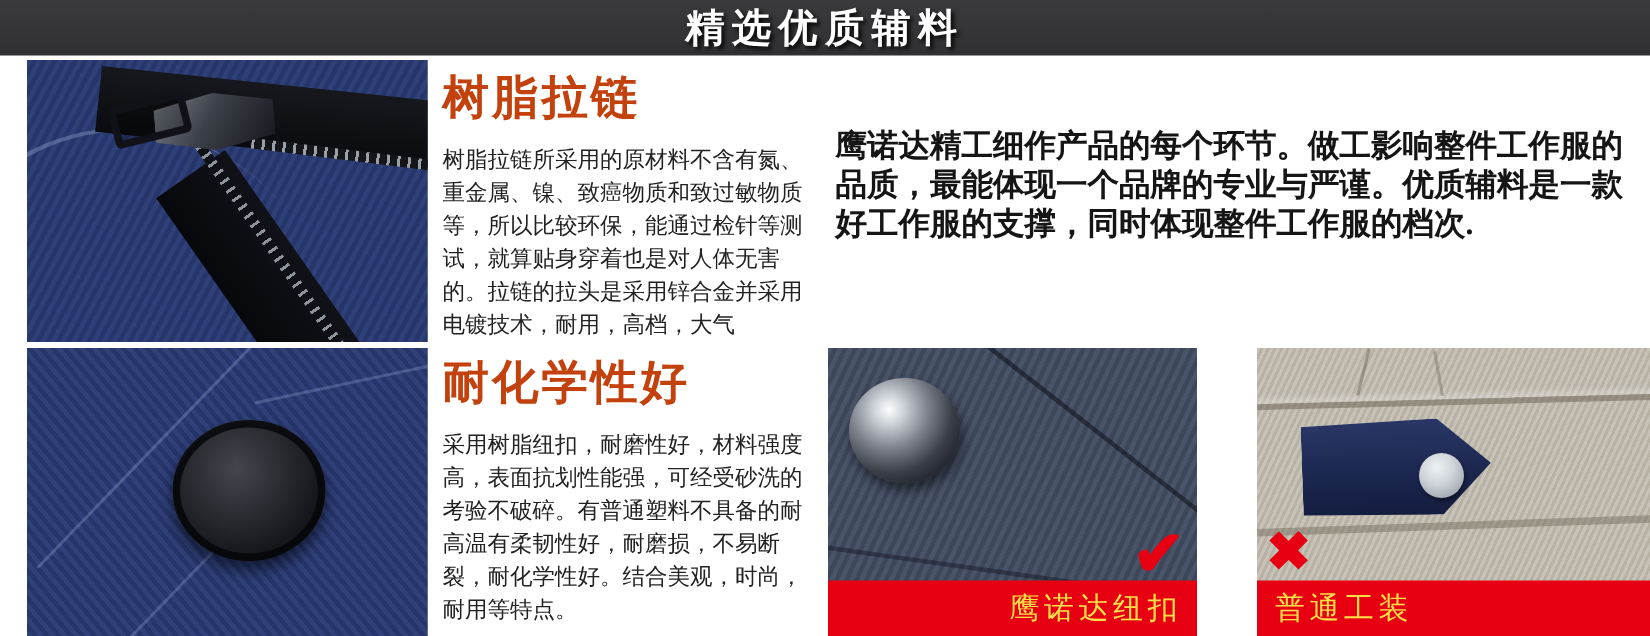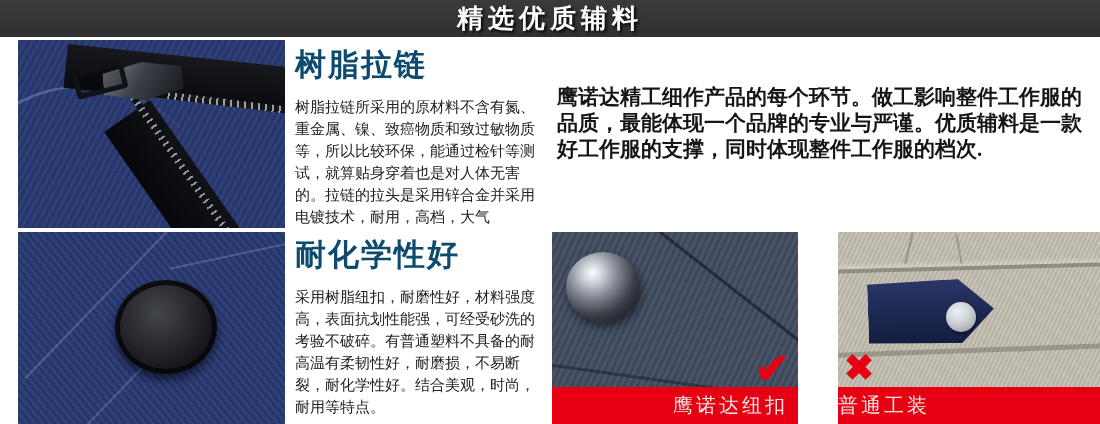--- a/index.html
+++ b/index.html
@@ -84,33 +84,33 @@
   .or-strap{position:absolute;left:30px;top:48px;width:126px;height:64px;
       background:linear-gradient(180deg,#2a3666 0%,#1c2750 55%,#141d3e 100%);
       clip-path:polygon(0 4%,72% 0,100% 48%,74% 100%,0 96%);
       transform:rotate(-2deg);box-shadow:3px 4px 6px rgba(0,0,0,.3);}
   .or-strap-snap{position:absolute;left:108px;top:70px;width:30px;height:30px;border-radius:50%;
       background:radial-gradient(circle at 40% 32%,#eef1f3 0%,#cfd5da 40%,#a7aeb6 75%,#8b929b 100%);
       box-shadow:1px 2px 3px rgba(0,0,0,.4);}
 
   
   .photo-bar{position:absolute;left:0;bottom:0;width:100%;height:37px;background:#e60012;
-      display:flex;align-items:center;color:#e5e5e5;
+      display:flex;align-items:center;color:#fde047;
       font-family:"Liberation Serif",serif;font-size:20px;letter-spacing:3px;margin-top:25px;}
   .bar-right{justify-content:flex-end;padding-right:10px;box-sizing:border-box;}
-  .bar-left{justify-content:flex-start;box-sizing:border-box;}
+  .bar-left{justify-content:flex-start;padding-left:12px;box-sizing:border-box;}
   .check-mark{position:absolute;right:8px;bottom:34px;color:#e60012;font-size:42px;
       font-weight:bold;line-height:1;}
   .cross-mark{position:absolute;left:6px;bottom:38px;color:#e60012;font-size:36px;
       font-weight:bold;line-height:1;}
 
   
   .zipper-text{position:absolute;left:295px;top:44px;width:252px;}
   .snap-text{position:absolute;left:295px;top:234px;width:252px;}
-  .zipper-text h2,.snap-text h2{margin:0 0 10px 0;color:#0c4a6e;font-size:31px;
+  .zipper-text h2,.snap-text h2{margin:0 0 10px 0;color:#c2410c;font-size:31px;
       font-weight:bold;letter-spacing:2px;}
   .zipper-text p,.snap-text p{margin:0;font-size:15px;line-height:22px;color:#222;}
 
   .quality-text{position:absolute;left:557px;top:84px;width:543px;
       font-family:"Liberation Serif",serif;}
   .quality-text h2{margin:0 0 16px 0;color:#000;font-size:27px;font-weight:bold;letter-spacing:1px;}
   .quality-text p{margin:0;font-size:21px;line-height:26px;color:#151515;font-weight:600;}
 
   
   .vs{position:absolute;left:792px;top:286px;width:52px;text-align:center;

